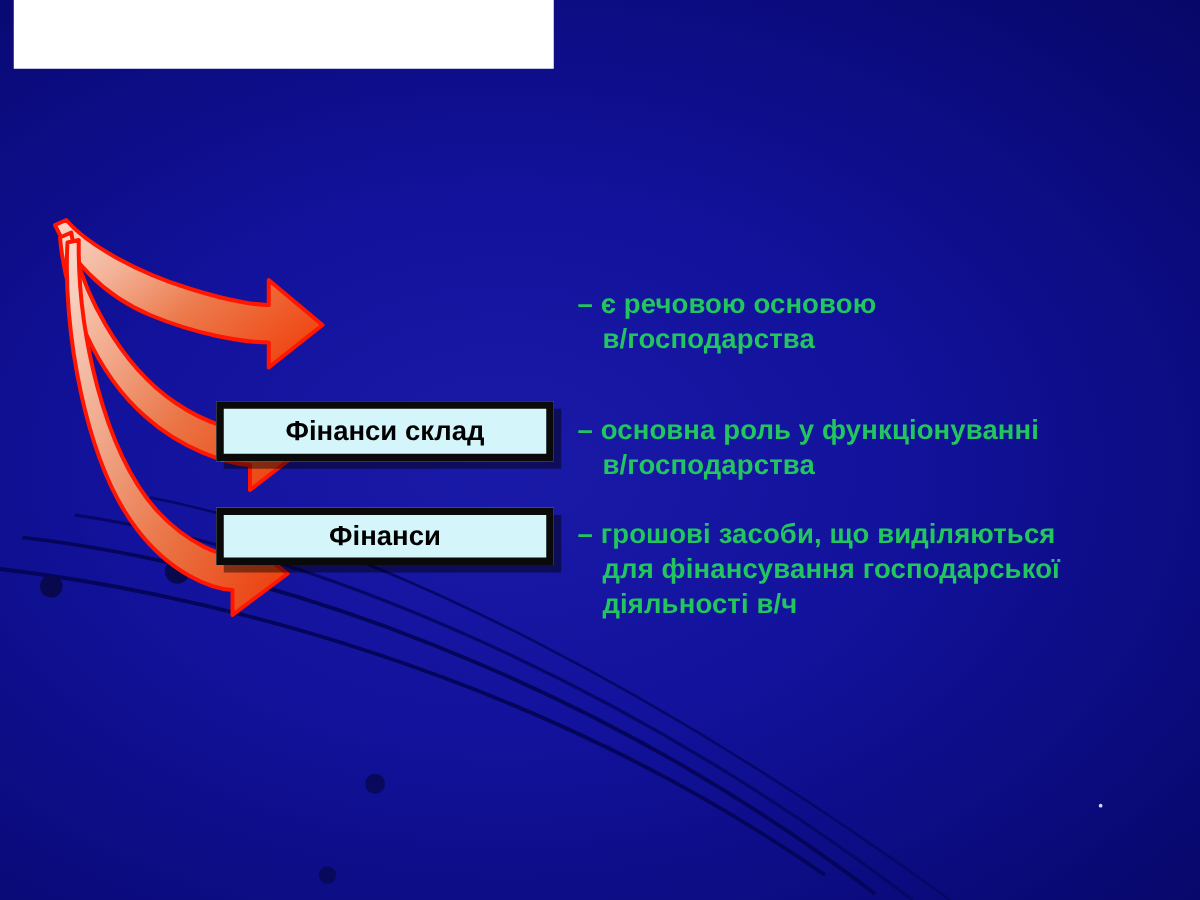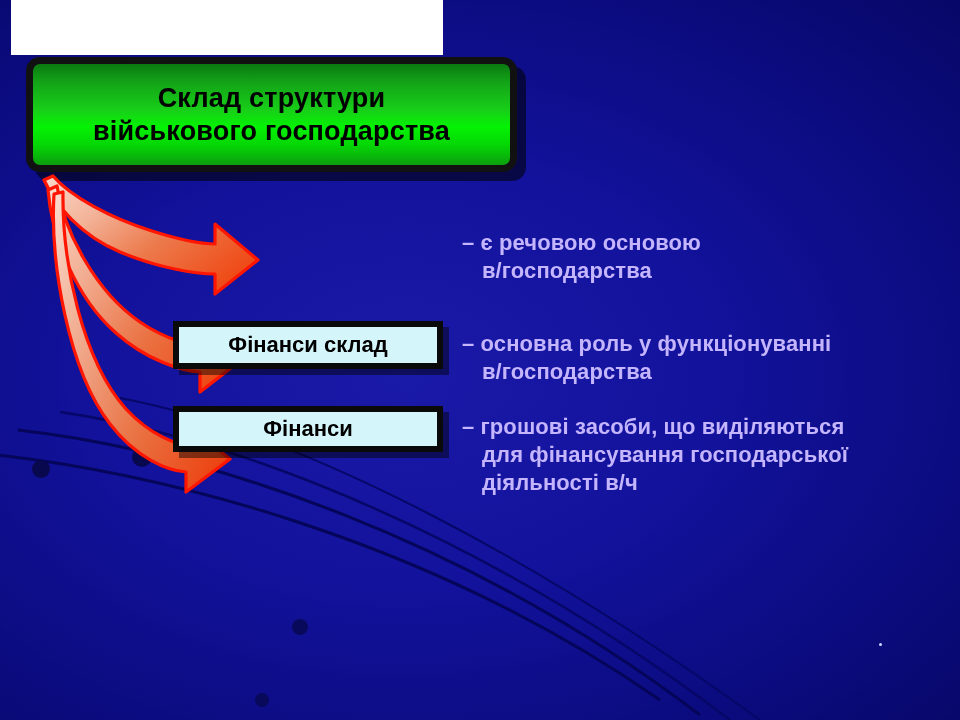--- a/index.html
+++ b/index.html
@@ -87,21 +87,21 @@
     line-height: 1.2;
     padding: 0 6px;
   }
   #box-1 { left: 173px; top: 221px; width: 270px; height: 78px; }
   #box-2 { left: 173px; top: 321px; width: 270px; height: 48px; }
   #box-3 { left: 173px; top: 406px; width: 270px; height: 46px; }
 
   
   .desc {
     position: absolute;
-    color: #c4b5fd;
+    color: #22c55e;
     font-weight: bold;
     font-size: 22px;
     line-height: 1.28;
     text-indent: -20px;
     padding-left: 20px;
     white-space: pre-line;
     letter-spacing: 0.1px;
   }
   #desc-1 { left: 462px; top: 229px; width: 470px; }
   #desc-2 { left: 462px; top: 330px; width: 480px; }
@@ -163,24 +163,20 @@
     <path d="M 60 412 C 250 440 500 545 730 720" fill="none" stroke="#070768" stroke-width="2.5"></path>
     <path d="M 120 398 C 300 432 540 560 760 720" fill="none" stroke="#070768" stroke-width="2"></path>
     <circle cx="41" cy="469" r="9" fill="#08084f"></circle>
     <circle cx="142" cy="457" r="10" fill="#08084f"></circle>
     <circle cx="300" cy="627" r="8" fill="#09095c"></circle>
     <circle cx="262" cy="700" r="7" fill="#09095c"></circle>
   </svg>
 
   <div class="white-panel"></div>
 
-  <div class="title-box">
-    <div class="title-text" style="white-space: pre-line;">Склад структури
-військового господарства</div>
-  </div>
 
   <svg class="arrows" viewBox="0 0 960 720">
     <defs>
       <linearGradient id="arrGrad1" x1="0" y1="0" x2="1" y2="0.7">
         <stop offset="0%" stop-color="#fbd9cb"></stop>
         <stop offset="30%" stop-color="#f3b49a"></stop>
         <stop offset="62%" stop-color="#ec7a4c"></stop>
         <stop offset="100%" stop-color="#ef4a16"></stop>
       </linearGradient>
       <linearGradient id="arrGrad2" x1="0" y1="0" x2="1" y2="0.8">

